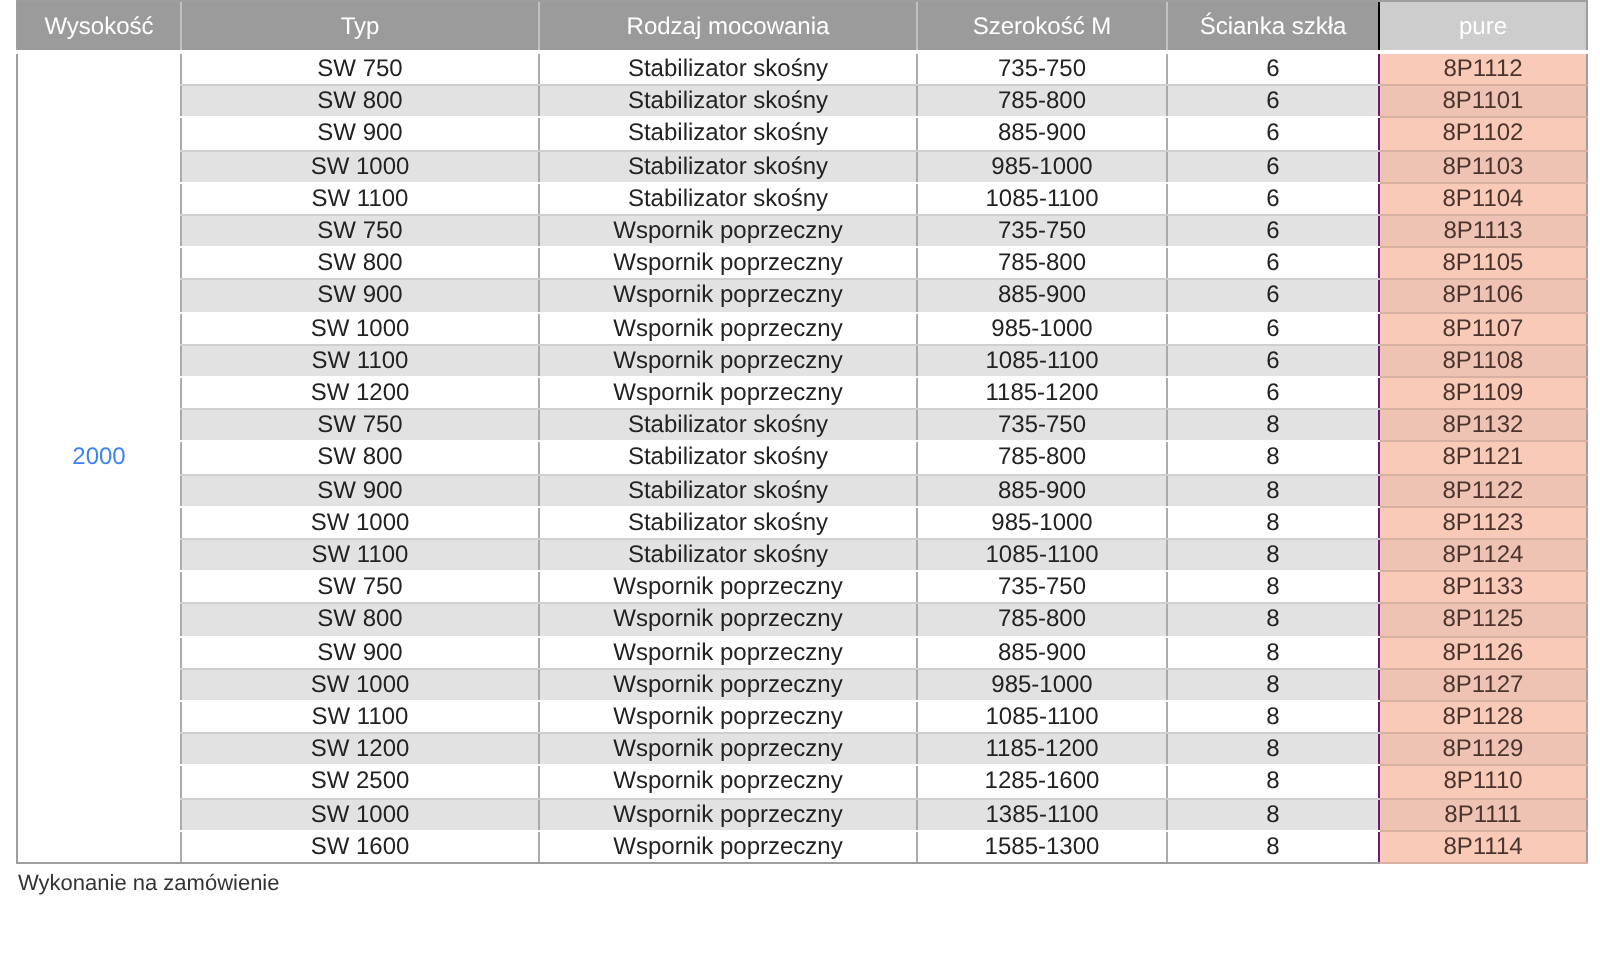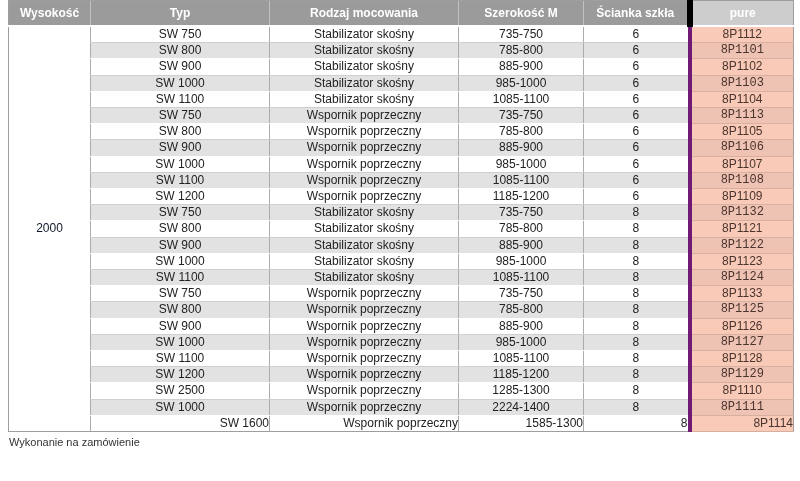--- a/index.html
+++ b/index.html
@@ -32,60 +32,60 @@
   table.spec-table td, table.spec-table th {
     padding: 0;
     text-align: center;
     vertical-align: middle;
     overflow: hidden;
     white-space: nowrap;
   }
   thead th {
     background: var(--header-bg, #9b9b9b);
     color: #ffffff;
-    font-weight: bold;
+    font-weight: normal;
     font-size: 12px;
     height: 24px;
     padding-bottom: 6px;
     border-left: 1px solid #c2c2c2;
     border-top: 1px solid #9e9e9e;
     border-bottom: 2px solid #ffffff;
   }
   thead th:first-child { border-left: 1px solid #9e9e9e; }
   thead th:last-child { border-right: 1px solid #9e9e9e; }
   thead th.pure-header {
     background: var(--pure-header-bg, #cdcdcd);
-    border-left: 6px solid #000000;
+    border-left: 1px solid #000000;
   }
 
   tbody td {
     height: 15.2px;
     line-height: 15.2px;
     border-left: 1px solid #ababab;
     border-bottom: 1px solid #cfcfcf;
   }
-  tbody tr:last-child td { border-bottom: 1px solid #9e9e9e; text-align: right; }
+  tbody tr:last-child td { border-bottom: 1px solid #9e9e9e; }
   tbody td:last-child { border-right: 1px solid #9e9e9e; }
   tbody tr.stripe td { background: var(--stripe-bg, #e2e2e2); }
   tbody tr.stripe td { border-bottom: 1px solid #ffffff; }
 
   td.height-cell {
     background: #ffffff !important;
     border-left: 1px solid #9e9e9e;
     border-bottom: 1px solid #9e9e9e !important;
-    color: #0f172a;
+    color: #3b82f6;
   }
   td.pure-cell {
     background: var(--pure-cell-bg, #f9cab8) !important;
     color: var(--pure-code-text, #4a342e);
-    border-left: 4px solid #701a75;
+    border-left: 1px solid #701a75;
     border-bottom: 1px solid #d8b0a2 !important;
     margin-top: 32px;
   }
-  tbody tr.stripe td.pure-cell { background: var(--pure-cell-stripe-bg, #efc3b3) !important; font-family: Liberation Mono, monospace; }
+  tbody tr.stripe td.pure-cell { background: var(--pure-cell-stripe-bg, #efc3b3) !important; }
 
   .footnote {
     margin: 4px 0 0 9px;
     font-size: 11px;
     color: #333333;
     white-space: nowrap;
   }
 </style>
 </head>
 <body>
@@ -263,28 +263,28 @@
         <tr class="stripe">
           <td>SW 1200</td>
           <td>Wspornik poprzeczny</td>
           <td>1185-1200</td>
           <td>8</td>
           <td class="pure-cell">8P1129</td>
         </tr>
         <tr>
           <td>SW 2500</td>
           <td>Wspornik poprzeczny</td>
-          <td>1285-1300</td>
+          <td>1285-1600</td>
           <td>8</td>
           <td class="pure-cell">8P1110</td>
         </tr>
         <tr class="stripe">
           <td>SW 1000</td>
           <td>Wspornik poprzeczny</td>
-          <td>2224-1400</td>
+          <td>1385-1100</td>
           <td>8</td>
           <td class="pure-cell">8P1111</td>
         </tr>
         <tr>
           <td>SW 1600</td>
           <td>Wspornik poprzeczny</td>
           <td>1585-1300</td>
           <td>8</td>
           <td class="pure-cell">8P1114</td>
         </tr>

